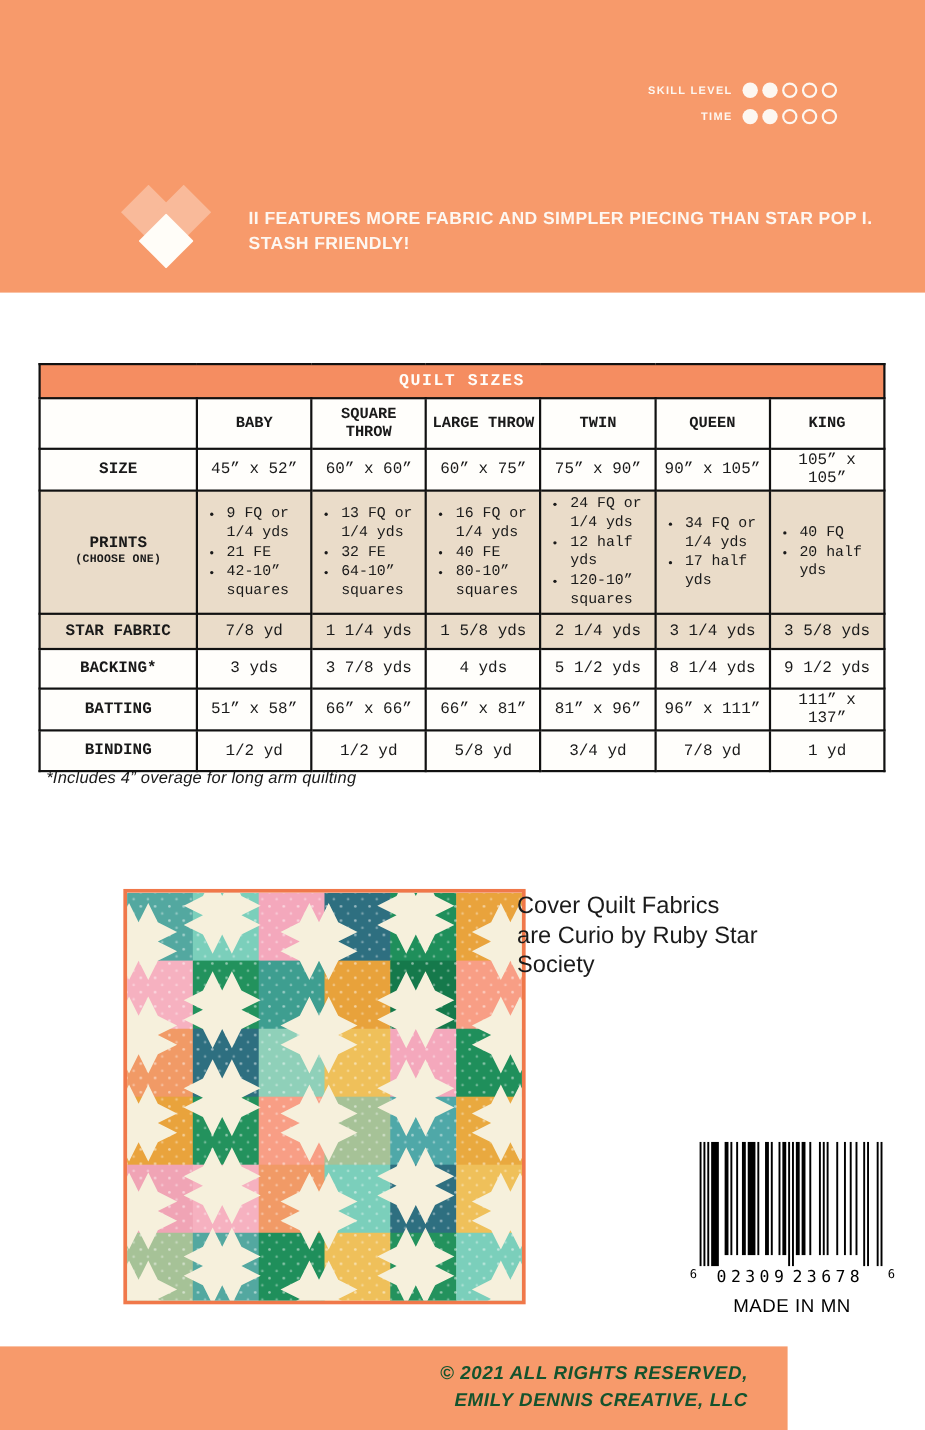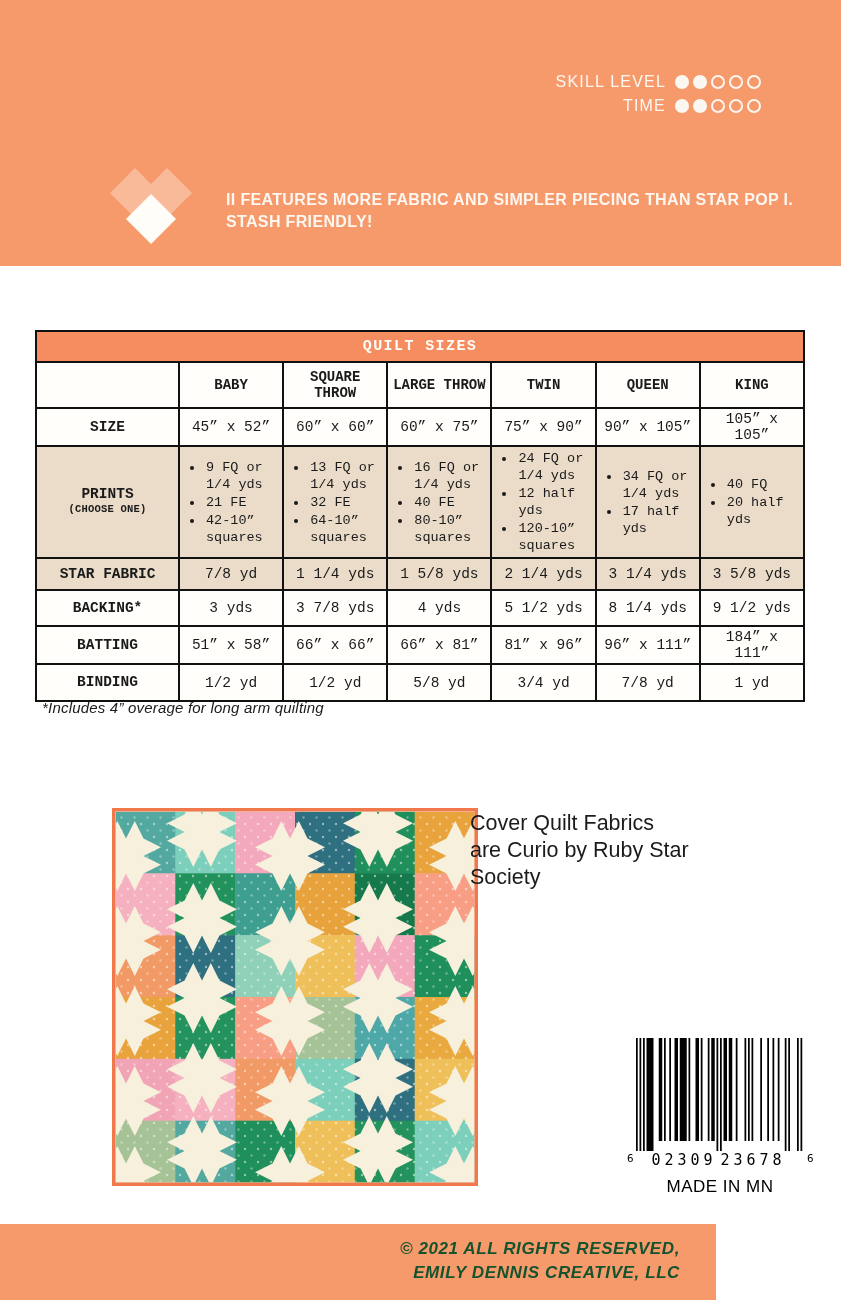--- a/index.html
+++ b/index.html
@@ -4,21 +4,21 @@
 <style>
   html,body{margin:0;padding:0;background:#ffffff;}
   .page{position:relative;width:841px;height:1300px;margin:0 auto;background:#ffffff;overflow:hidden;
         font-family:"Liberation Sans","DejaVu Sans",sans-serif;color:#1a1a1a;}
   .abs{position:absolute;}
 
   
   .banner-top{left:0;top:0;width:841px;height:266px;background:#F79A6B;}
   .ratings{right:80px;top:72px;text-align:right;color:#FDF7F1;}
   .rating-row{display:flex;align-items:center;justify-content:flex-end;gap:9px;height:20px;margin-bottom:4px;}
-  .rating-label{font-size:16px;font-weight:400;letter-spacing:1.2px;}
+  .rating-label{font-size:10px;font-weight:700;letter-spacing:1.2px;}
   .dots{display:flex;gap:4px;}
   .dot{width:14px;height:14px;border-radius:50%;box-sizing:border-box;}
   .dot.filled{background:#FDF7F1;}
   .dot.empty{border:2.5px solid #FDF7F1;}
 
   .heart{left:110px;top:168px;width:84px;height:76px;}
   .diamond{position:absolute;width:50px;height:50px;
            clip-path:polygon(50% 0,100% 50%,50% 100%,0 50%);}
   .diamond.tl{left:0;top:0;background:#F9BA9A;}
   .diamond.tr{left:32px;top:0;background:#F9BA9A;}
@@ -154,21 +154,21 @@
             <td class="val">8 1/4 yds</td>
             <td class="val">9 1/2 yds</td>
           </tr>
           <tr class="white" style="height:38px">
             <td class="lab"><span class="lab-main">BATTING</span></td>
             <td class="val">51” x 58”</td>
             <td class="val">66” x 66”</td>
             <td class="val">66” x 81”</td>
             <td class="val">81” x 96”</td>
             <td class="val">96” x 111”</td>
-            <td class="val">184” x 111”</td>
+            <td class="val">111” x 137”</td>
           </tr>
           <tr class="white" style="height:37px">
             <td class="lab"><span class="lab-main">BINDING</span></td>
             <td class="val">1/2 yd</td>
             <td class="val">1/2 yd</td>
             <td class="val">5/8 yd</td>
             <td class="val">3/4 yd</td>
             <td class="val">7/8 yd</td>
             <td class="val">1 yd</td>
           </tr>

